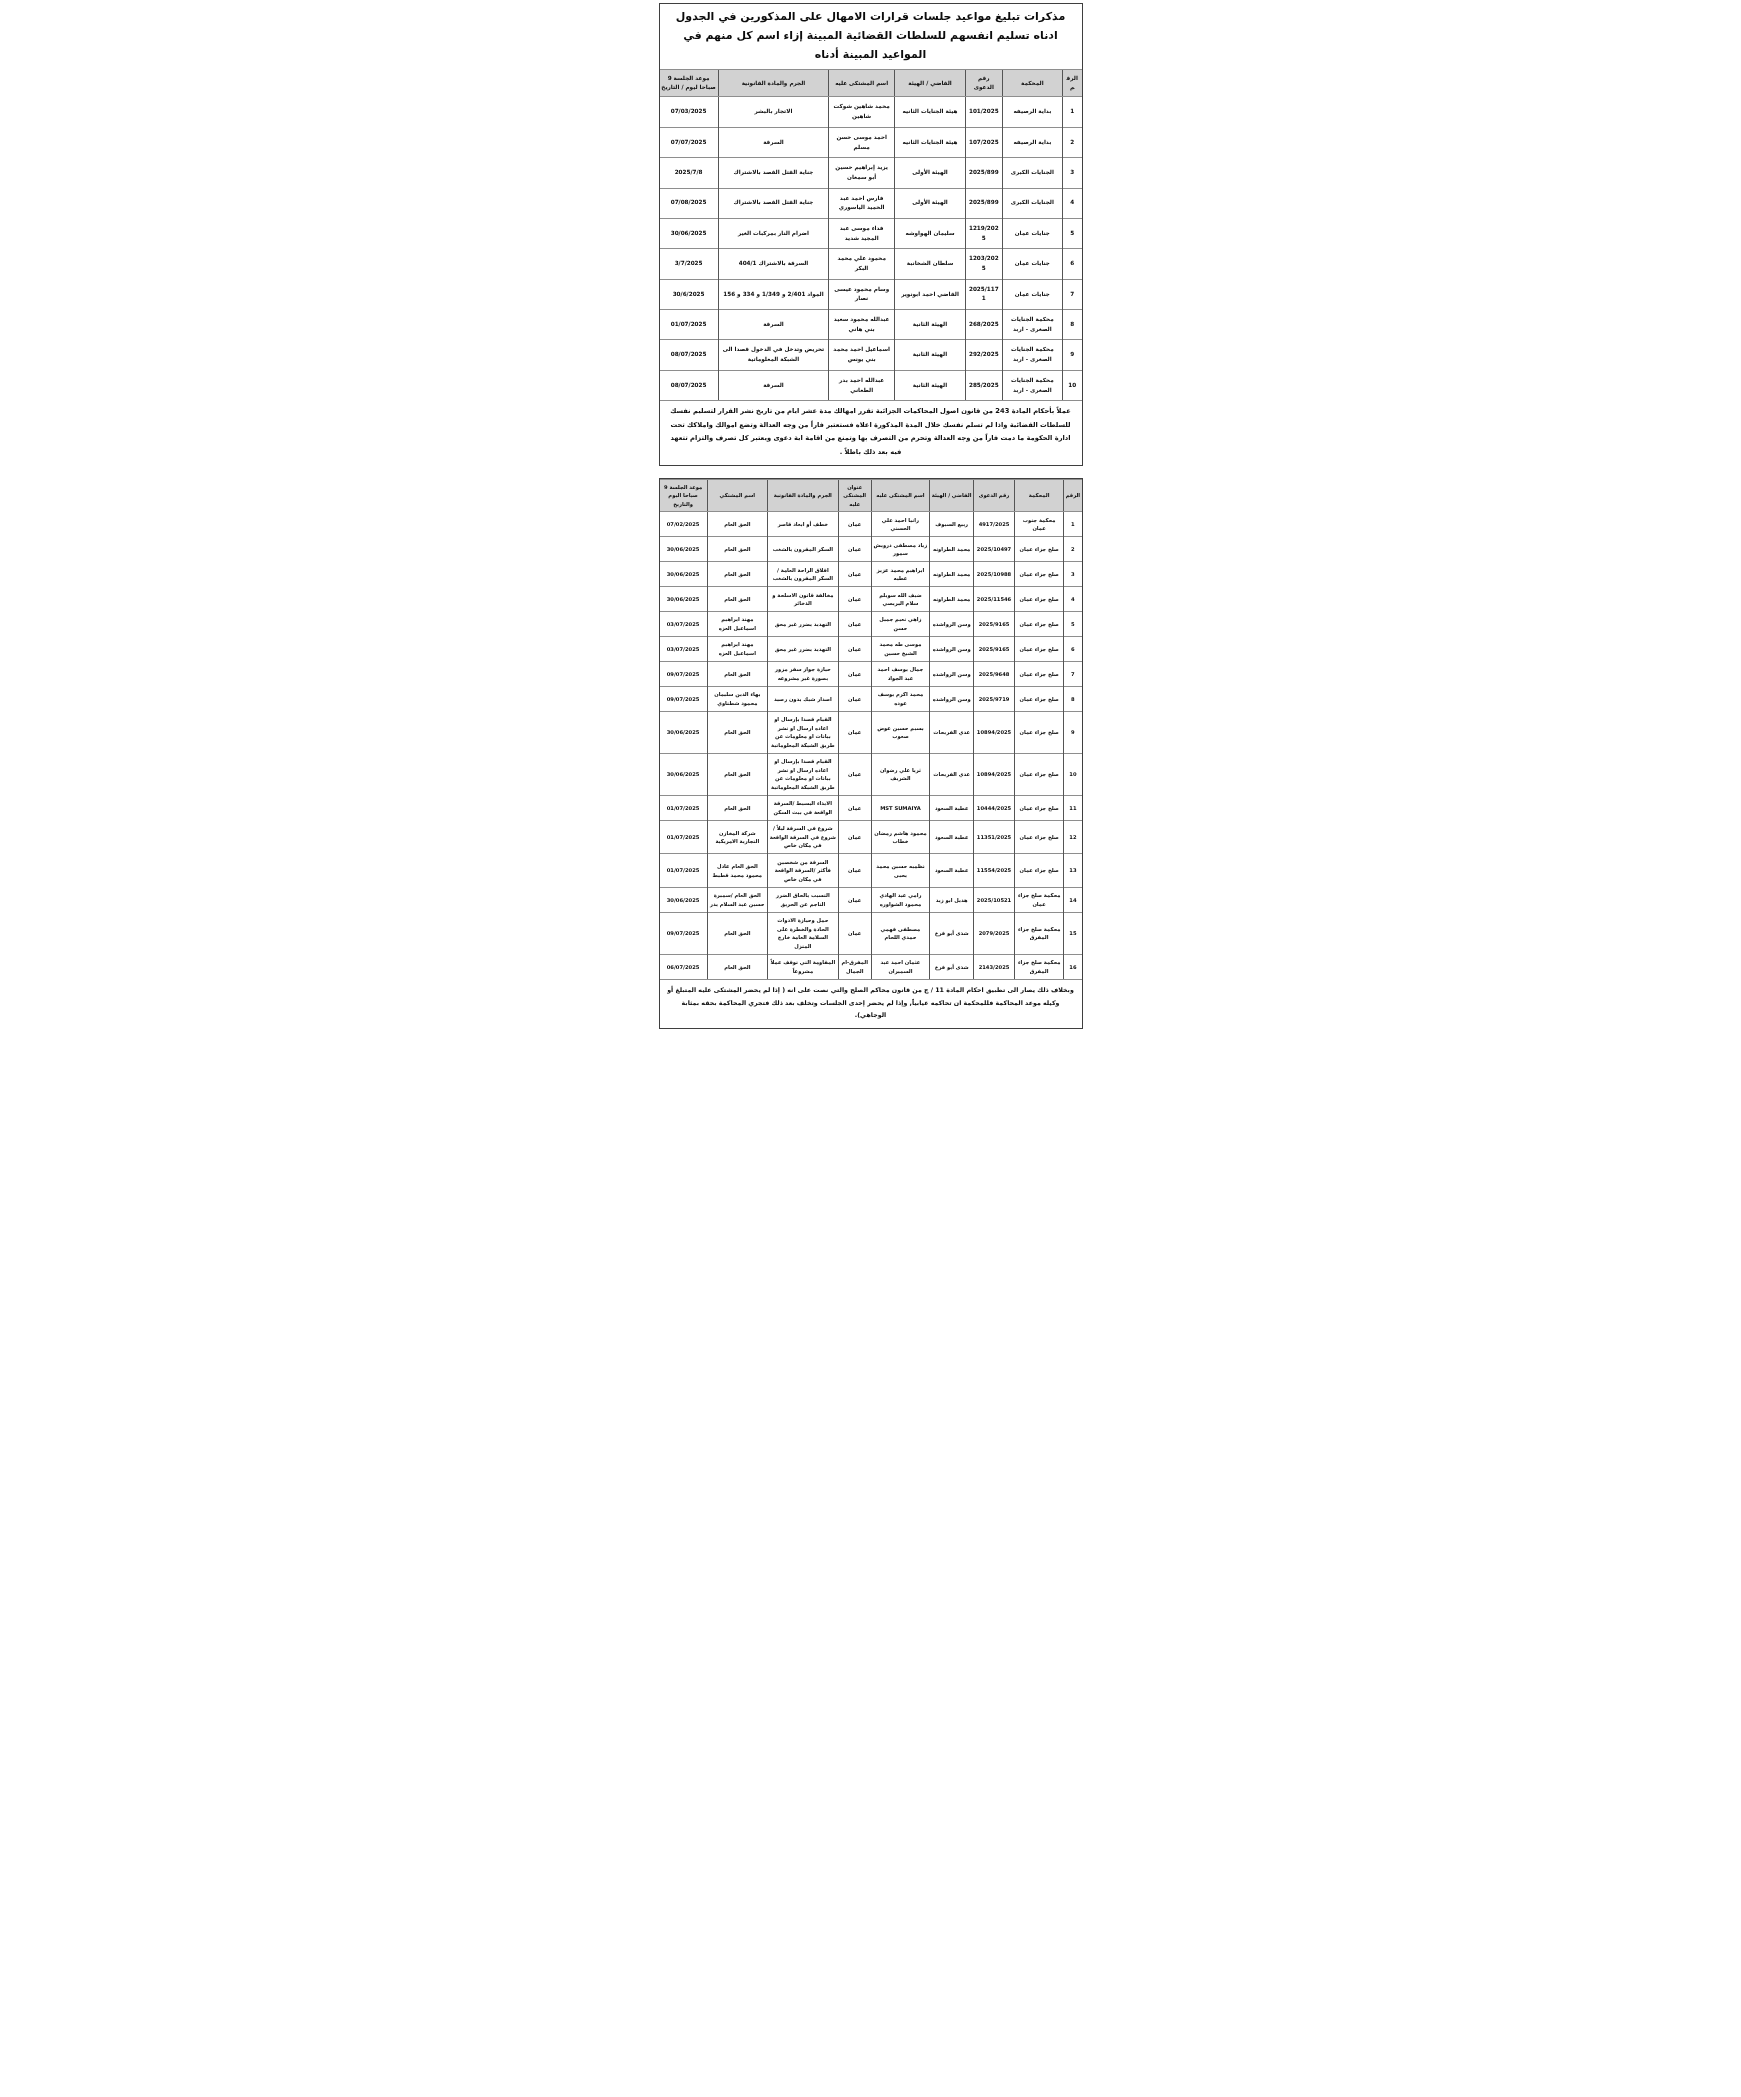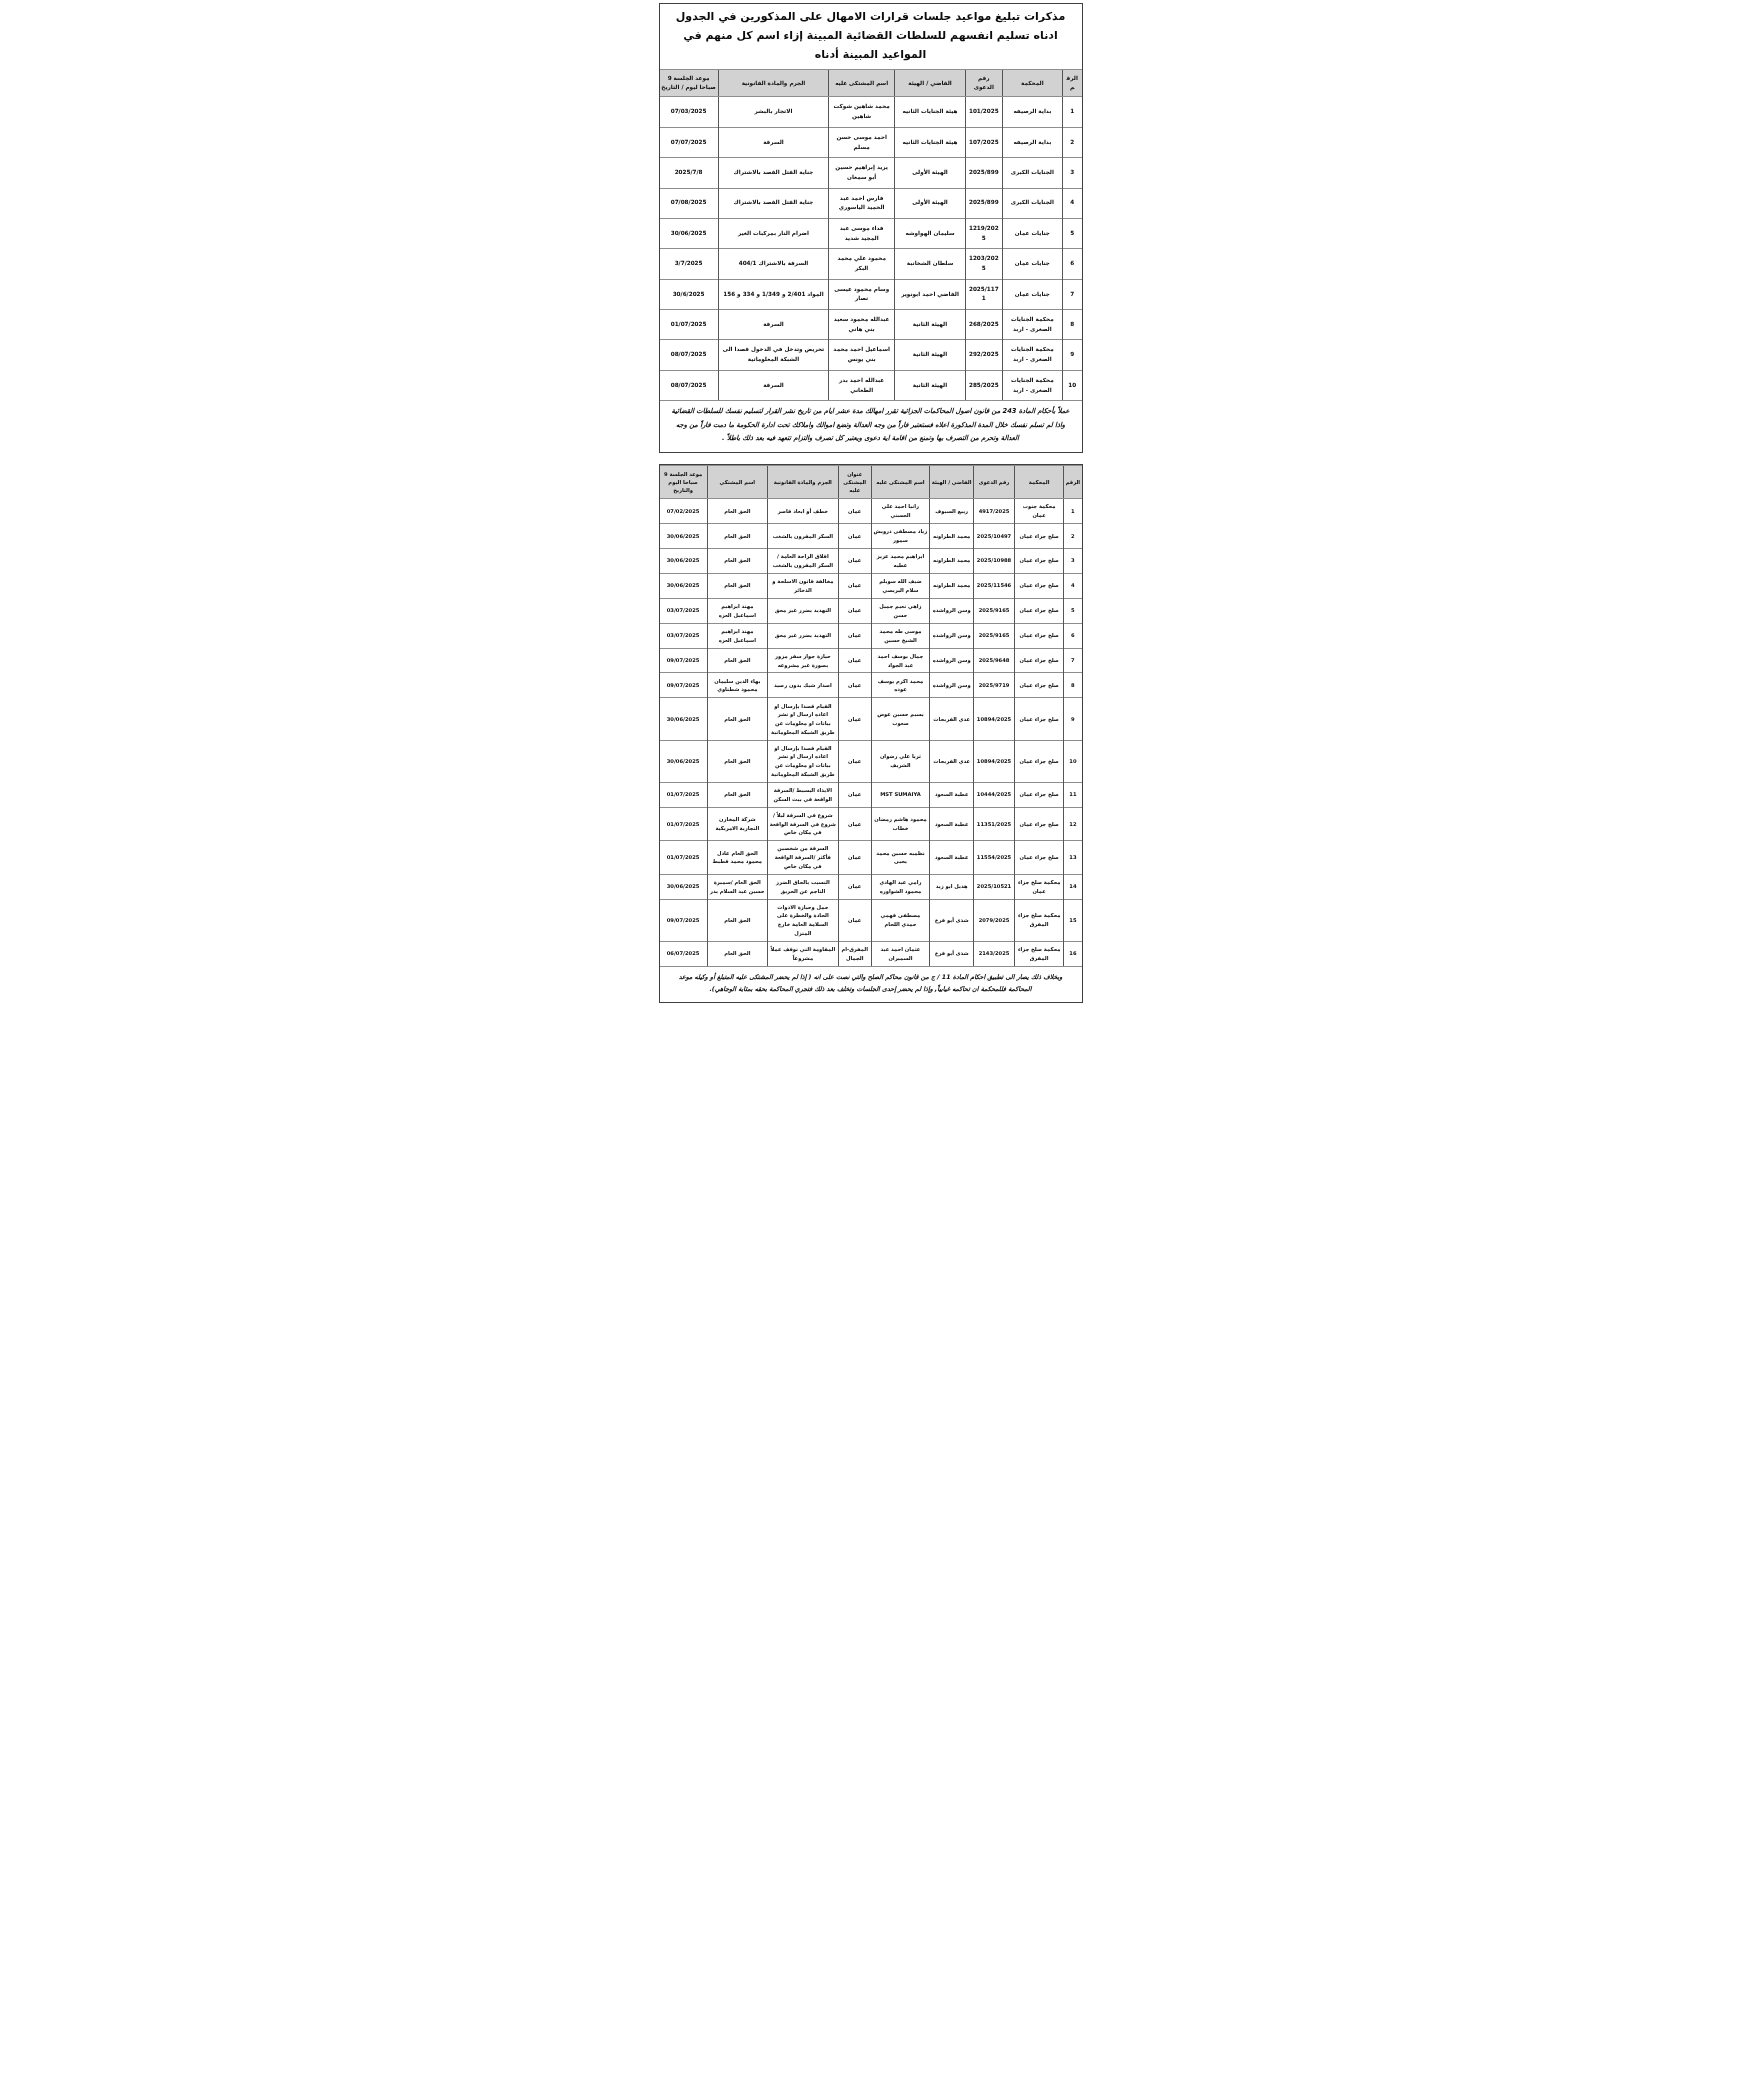--- a/index.html
+++ b/index.html
@@ -62,21 +62,20 @@
   .t2 thead th{font-size:5.2px;padding:3.4px 1.3px;}
   .t2 tbody td{font-size:5.2px;padding:3.4px 1.7px;line-height:1.65;}
   .tbl-footer{
     border-top:1.7px solid #8e8e8e;
     font-weight:bold;
     font-size:6.7px;
     line-height:2.0;
     text-align:center;
     padding:4.2px 6.7px 5.9px 6.7px;
     color:#0c0c0c;
-    font-style:italic;
   }
   .t2box .tbl-footer{font-size:6.3px;}
 </style>
 </head>
 <body>
 
 <div class="page">
 
   <div class="tbox">
     <div class="tbl-title">مذكرات تبليغ مواعيد جلسات قرارات الامهال على المذكورين في الجدول ادناه تسليم انفسهم للسلطات القضائية المبينة إزاء اسم كل منهم في المواعيد المبينة أدناه</div>

